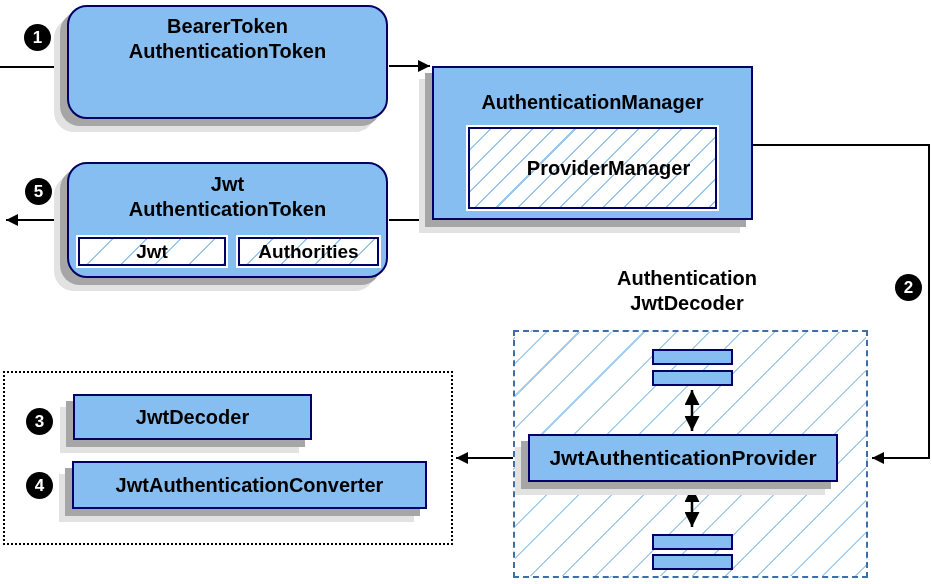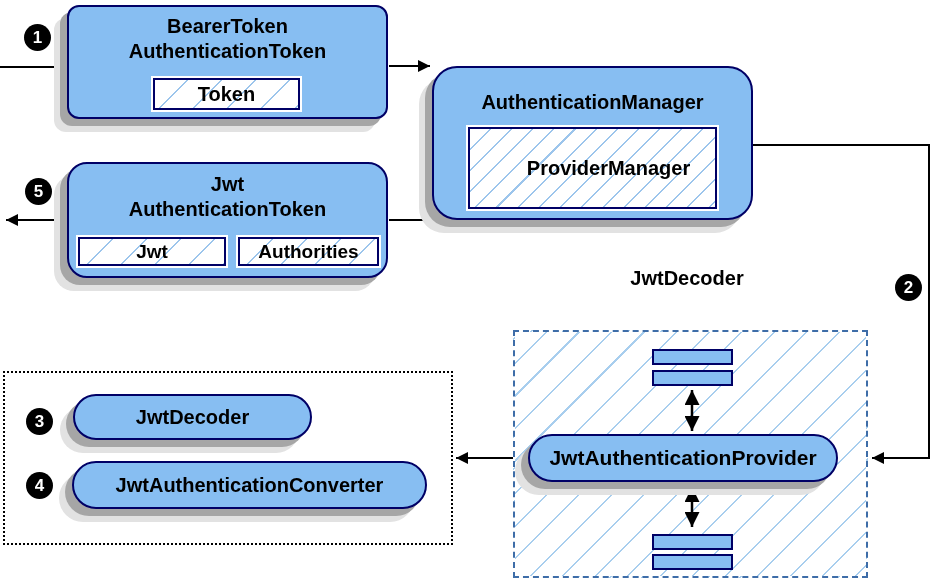--- a/index.html
+++ b/index.html
@@ -7,21 +7,21 @@
     position:relative;width:932px;height:584px;background:#ffffff;overflow:hidden;
     font-family:"Liberation Sans",sans-serif;font-weight:bold;color:#000000;
   }
   
   .bluebox{
     position:absolute;box-sizing:border-box;
     background:#87BEF2;border:2px solid #000066;
     display:flex;flex-direction:column;align-items:center;
     z-index:3;
   }
-  .shadowed{box-shadow:-7px 7px 0 0 #a6a6a6,-13px 13px 0 0 #e2e2e2;border-radius:25px;}
+  .shadowed{box-shadow:-7px 7px 0 0 #a6a6a6,-13px 13px 0 0 #e2e2e2;}
   .rounded{border-radius:20px;}
   .boxtitle{width:100%;text-align:center;font-size:20px;line-height:25px;}
   .chip{
     position:absolute;box-sizing:border-box;
     border:2px solid #000066;background-color:#ffffff;
     box-shadow:0 0 0 2px #ffffff;
     display:flex;align-items:center;justify-content:center;
     font-size:20px;z-index:4;
   }
   .hatch-sparse{
@@ -85,43 +85,43 @@
     <line x1="0" y1="67" x2="66" y2="67" stroke="#000000" stroke-width="2"></line>
     <line x1="389" y1="66" x2="430" y2="66" stroke="#000000" stroke-width="2" marker-end="url(#ah)"></line>
     <line x1="389" y1="220" x2="432" y2="220" stroke="#000000" stroke-width="2"></line>
     <line x1="66" y1="220" x2="6" y2="220" stroke="#000000" stroke-width="2" marker-end="url(#ah)"></line>
     <path d="M 753 145 H 929 V 458 H 872" fill="none" stroke="#000000" stroke-width="2" marker-end="url(#ah)"></path>
     <line x1="513" y1="458" x2="456" y2="458" stroke="#000000" stroke-width="2" marker-end="url(#ah)"></line>
     <line x1="692" y1="390" x2="692" y2="431" stroke="#000000" stroke-width="2.5" marker-start="url(#ah)" marker-end="url(#ah)"></line>
     <line x1="692" y1="487" x2="692" y2="527" stroke="#000000" stroke-width="2.5" marker-start="url(#ah)" marker-end="url(#ah)"></line>
   </svg>
 
-  <div class="bluebox rounded shadowed" style="left:67px;top:5px;width:321px;height:114px;border-radius:12px;">
+  <div class="bluebox rounded shadowed" style="left:67px;top:5px;width:321px;height:114px;">
     <div class="boxtitle" style="margin-top:7px;">
       <span style="display:block;">BearerToken</span>
       <span style="display:block;">AuthenticationToken</span>
     </div>
-    <div class="chip hatch-sparse" style="left:84px;top:71px;width:147px;height:32px;">Token</div>
   </div>
 
   <div class="bluebox shadowed" style="left:432px;top:66px;width:321px;height:154px;">
     <div class="boxtitle" style="margin-top:22px;">AuthenticationManager</div>
     <div class="chip hatch-mid" style="left:34px;top:59px;width:249px;height:82px;">ProviderManager</div>
   </div>
 
   <div class="bluebox rounded shadowed" style="left:67px;top:162px;width:321px;height:116px;">
     <div class="boxtitle" style="margin-top:8px;">
       <span style="display:block;">Jwt</span>
       <span style="display:block;">AuthenticationToken</span>
     </div>
     <div class="chip hatch-sparse" style="left:9px;top:73px;width:148px;height:29px;font-size:19px;">Jwt</div>
     <div class="chip hatch-sparse" style="left:169px;top:73px;width:141px;height:29px;font-size:19px;">Authorities</div>
   </div>
 
   <div class="grouplabel" style="left:587px;top:266px;width:200px;">
+    <span style="display:block;">Authentication</span>
     <span style="display:block;">JwtDecoder</span>
   </div>
 
   <div class="bar" style="left:652px;top:349px;"></div>
   <div class="bar" style="left:652px;top:370px;"></div>
   <div class="bar" style="left:652px;top:534px;"></div>
   <div class="bar" style="left:652px;top:554px;"></div>
 
   <div class="flatbox shadowed" style="left:528px;top:434px;width:310px;height:48px;font-size:21px;">JwtAuthenticationProvider</div>
 

